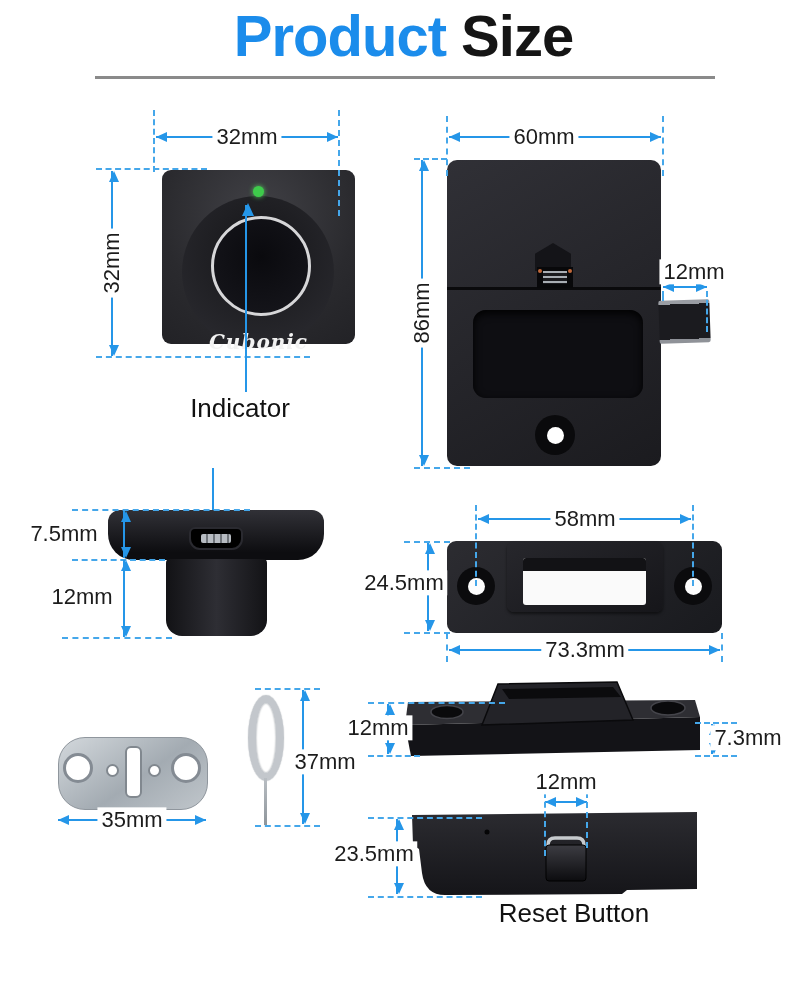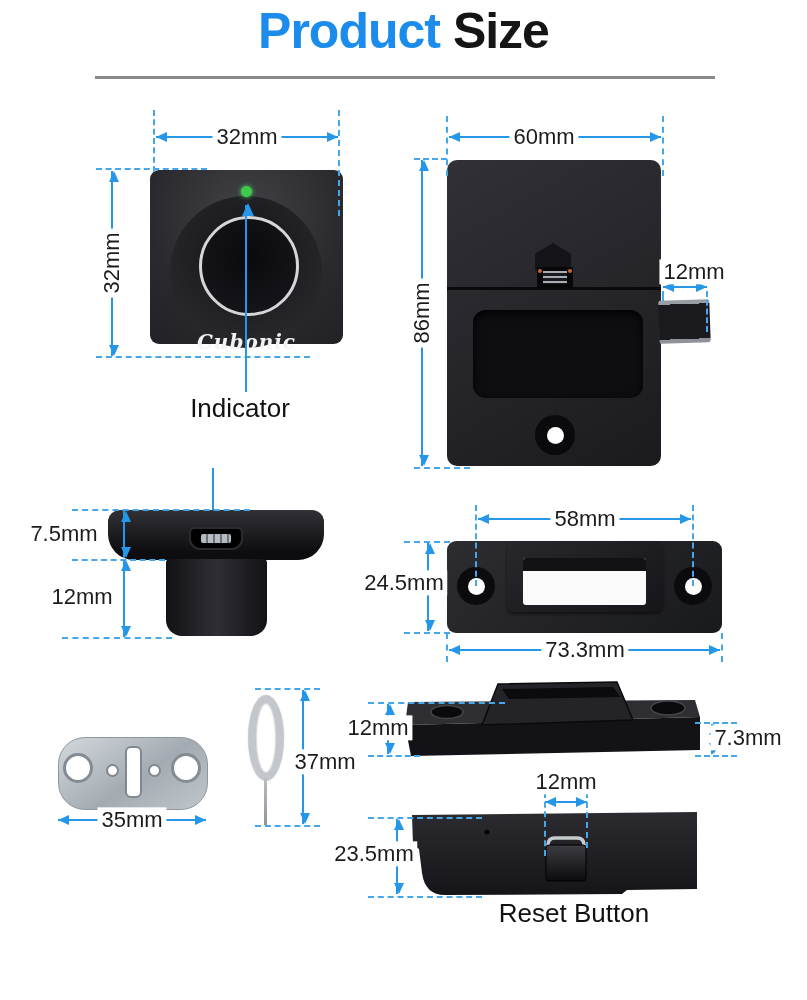--- a/index.html
+++ b/index.html
@@ -12,21 +12,21 @@
     --banner-right:#2bc0f1;
     --led-green:#3ecb4b;
   }
   html,body{margin:0;padding:0;background:#fff;}
   #canvas{position:relative;width:807px;height:1000px;background:#fff;overflow:hidden;
           font-family:"Liberation Sans",sans-serif;color:var(--text-dark);}
   .fig{position:absolute;inset:0;}
 
   
   .title{position:absolute;top:2px;left:0;width:100%;text-align:center;
-         font-size:50px;font-weight:bold;letter-spacing:-1px;}
+         font-size:58px;font-weight:bold;letter-spacing:-1px;}
   .title .hl{color:var(--title-blue);}
   .title .rest{color:#151515;}
   .divider{position:absolute;left:95px;top:76px;width:620px;height:3px;background:#8a8a8a;}
 
   
   .dim-h{position:absolute;height:0;border-top:2px solid var(--accent-blue);}
   .dim-h::before,.dim-h::after{content:"";position:absolute;top:-6px;width:0;height:0;
     border-top:5px solid transparent;border-bottom:5px solid transparent;}
   .dim-h::before{left:0;border-right:11px solid var(--accent-blue);}
   .dim-h::after{right:0;border-left:11px solid var(--accent-blue);}
@@ -44,21 +44,21 @@
     border-top:13px solid var(--accent-blue);}
   .dash-v{position:absolute;width:0;border-left:2px dashed var(--dash-blue);}
   .dash-h{position:absolute;height:0;border-top:2px dashed var(--dash-blue);}
   .dlabel{position:absolute;transform:translate(-50%,-50%);background:#fff;
     font-size:22px;line-height:1.15;padding:0 4px;white-space:nowrap;color:var(--text-dark);z-index:5;}
   .dlabel.rot{transform:translate(-50%,-50%) rotate(-90deg);}
   .caption{position:absolute;transform:translate(-50%,-50%);font-size:26px;color:#111;
     white-space:nowrap;z-index:5;}
 
   
-  .fp-body{position:absolute;left:150px;top:170px;width:193px;height:174px;border-radius:9px;
+  .fp-body{position:absolute;left:162px;top:170px;width:193px;height:174px;border-radius:9px;
     background:radial-gradient(circle at 50% 25%,#414146,#2a2a2e 60%,#222226);}
   .fp-recess{position:absolute;left:20px;top:26px;width:152px;height:152px;border-radius:50%;
     background:radial-gradient(circle at 50% 38%,#151518,#28282d 78%);}
   .fp-ring{position:absolute;left:49px;top:46px;width:94px;height:94px;border-radius:50%;
     border:3px solid #d6d6d8;background:radial-gradient(circle at 50% 40%,#0a0a0e,#17171d);}
   .fp-led{position:absolute;left:91px;top:16px;width:11px;height:11px;border-radius:50%;
     background:var(--led-green);box-shadow:0 0 5px rgba(90,220,100,.9);}
   .fp-brand{position:absolute;left:0;top:160px;width:100%;text-align:center;
     font-family:"DejaVu Serif",serif;font-style:italic;font-weight:bold;
     font-size:20px;color:#f2f2f2;letter-spacing:1px;}

